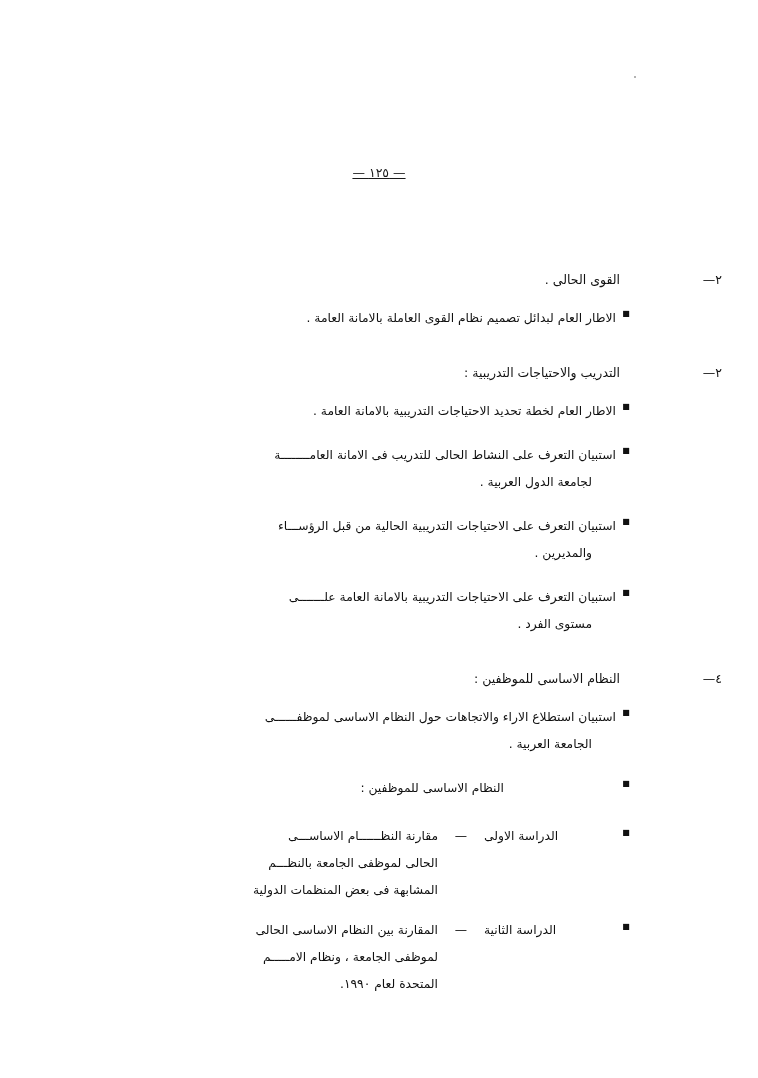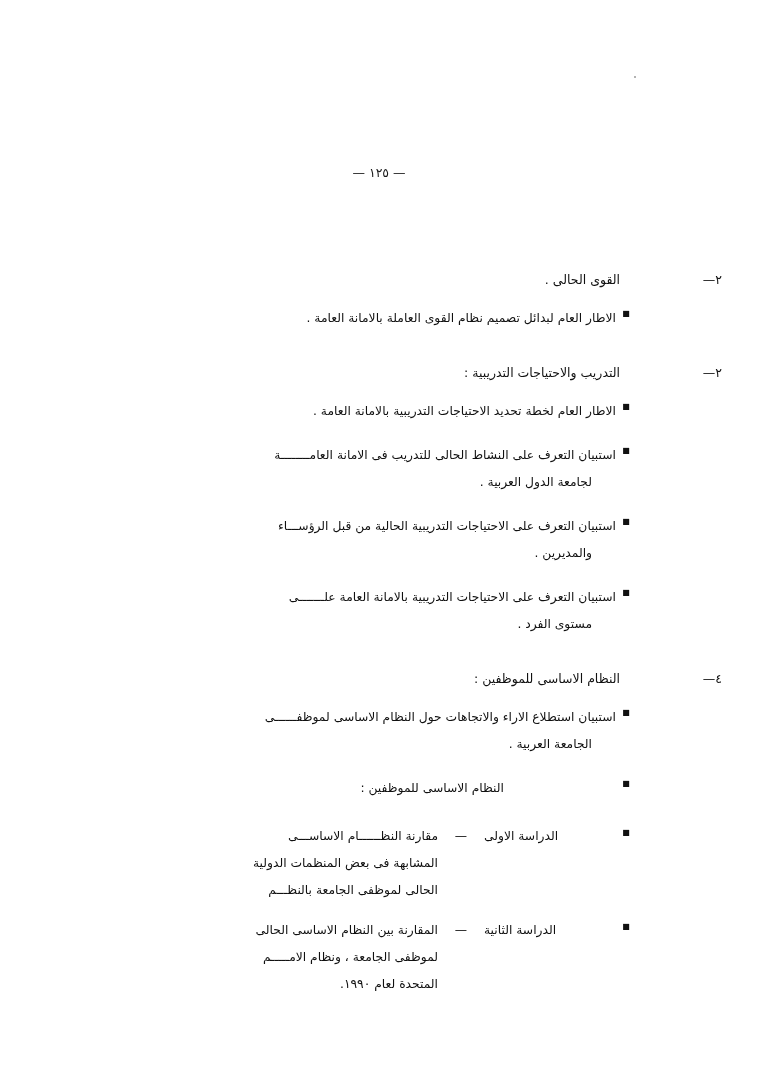--- a/index.html
+++ b/index.html
@@ -26,20 +26,21 @@
   
   .page-number {
     position: absolute;
     top: 165px;
     left: 0;
     right: 0;
     text-align: center;
     font-size: 12.5px;
     letter-spacing: 1px;
     color: #1a1a1a;
+    text-decoration: underline;
   }
 
   
   .stray-dot {
     position: absolute;
     top: 76px;
     left: 634px;
     width: 2px;
     height: 2px;
     background: #9a9a9a;
@@ -234,22 +235,22 @@
 
     <div class="gap-sm"></div>
 
     <div class="study-row">
       <div class="study-spacer"></div>
       <div class="study-bullet">■</div>
       <div class="study-label">الدراسة الاولى</div>
       <div class="study-dash">—</div>
       <div class="study-body">
         <span>مقارنة النظــــــام الاساســـى</span>
+        <span>الحالى لموظفى الجامعة بالنظـــم</span>
         <span>المشابهة فى بعض المنظمات الدولية</span>
-        <span>الحالى لموظفى الجامعة بالنظـــم</span>
       </div>
     </div>
 
     <div class="study-row">
       <div class="study-spacer"></div>
       <div class="study-bullet">■</div>
       <div class="study-label">الدراسة الثانية</div>
       <div class="study-dash">—</div>
       <div class="study-body">
         <span>المقارنة بين النظام الاساسى الحالى</span>

